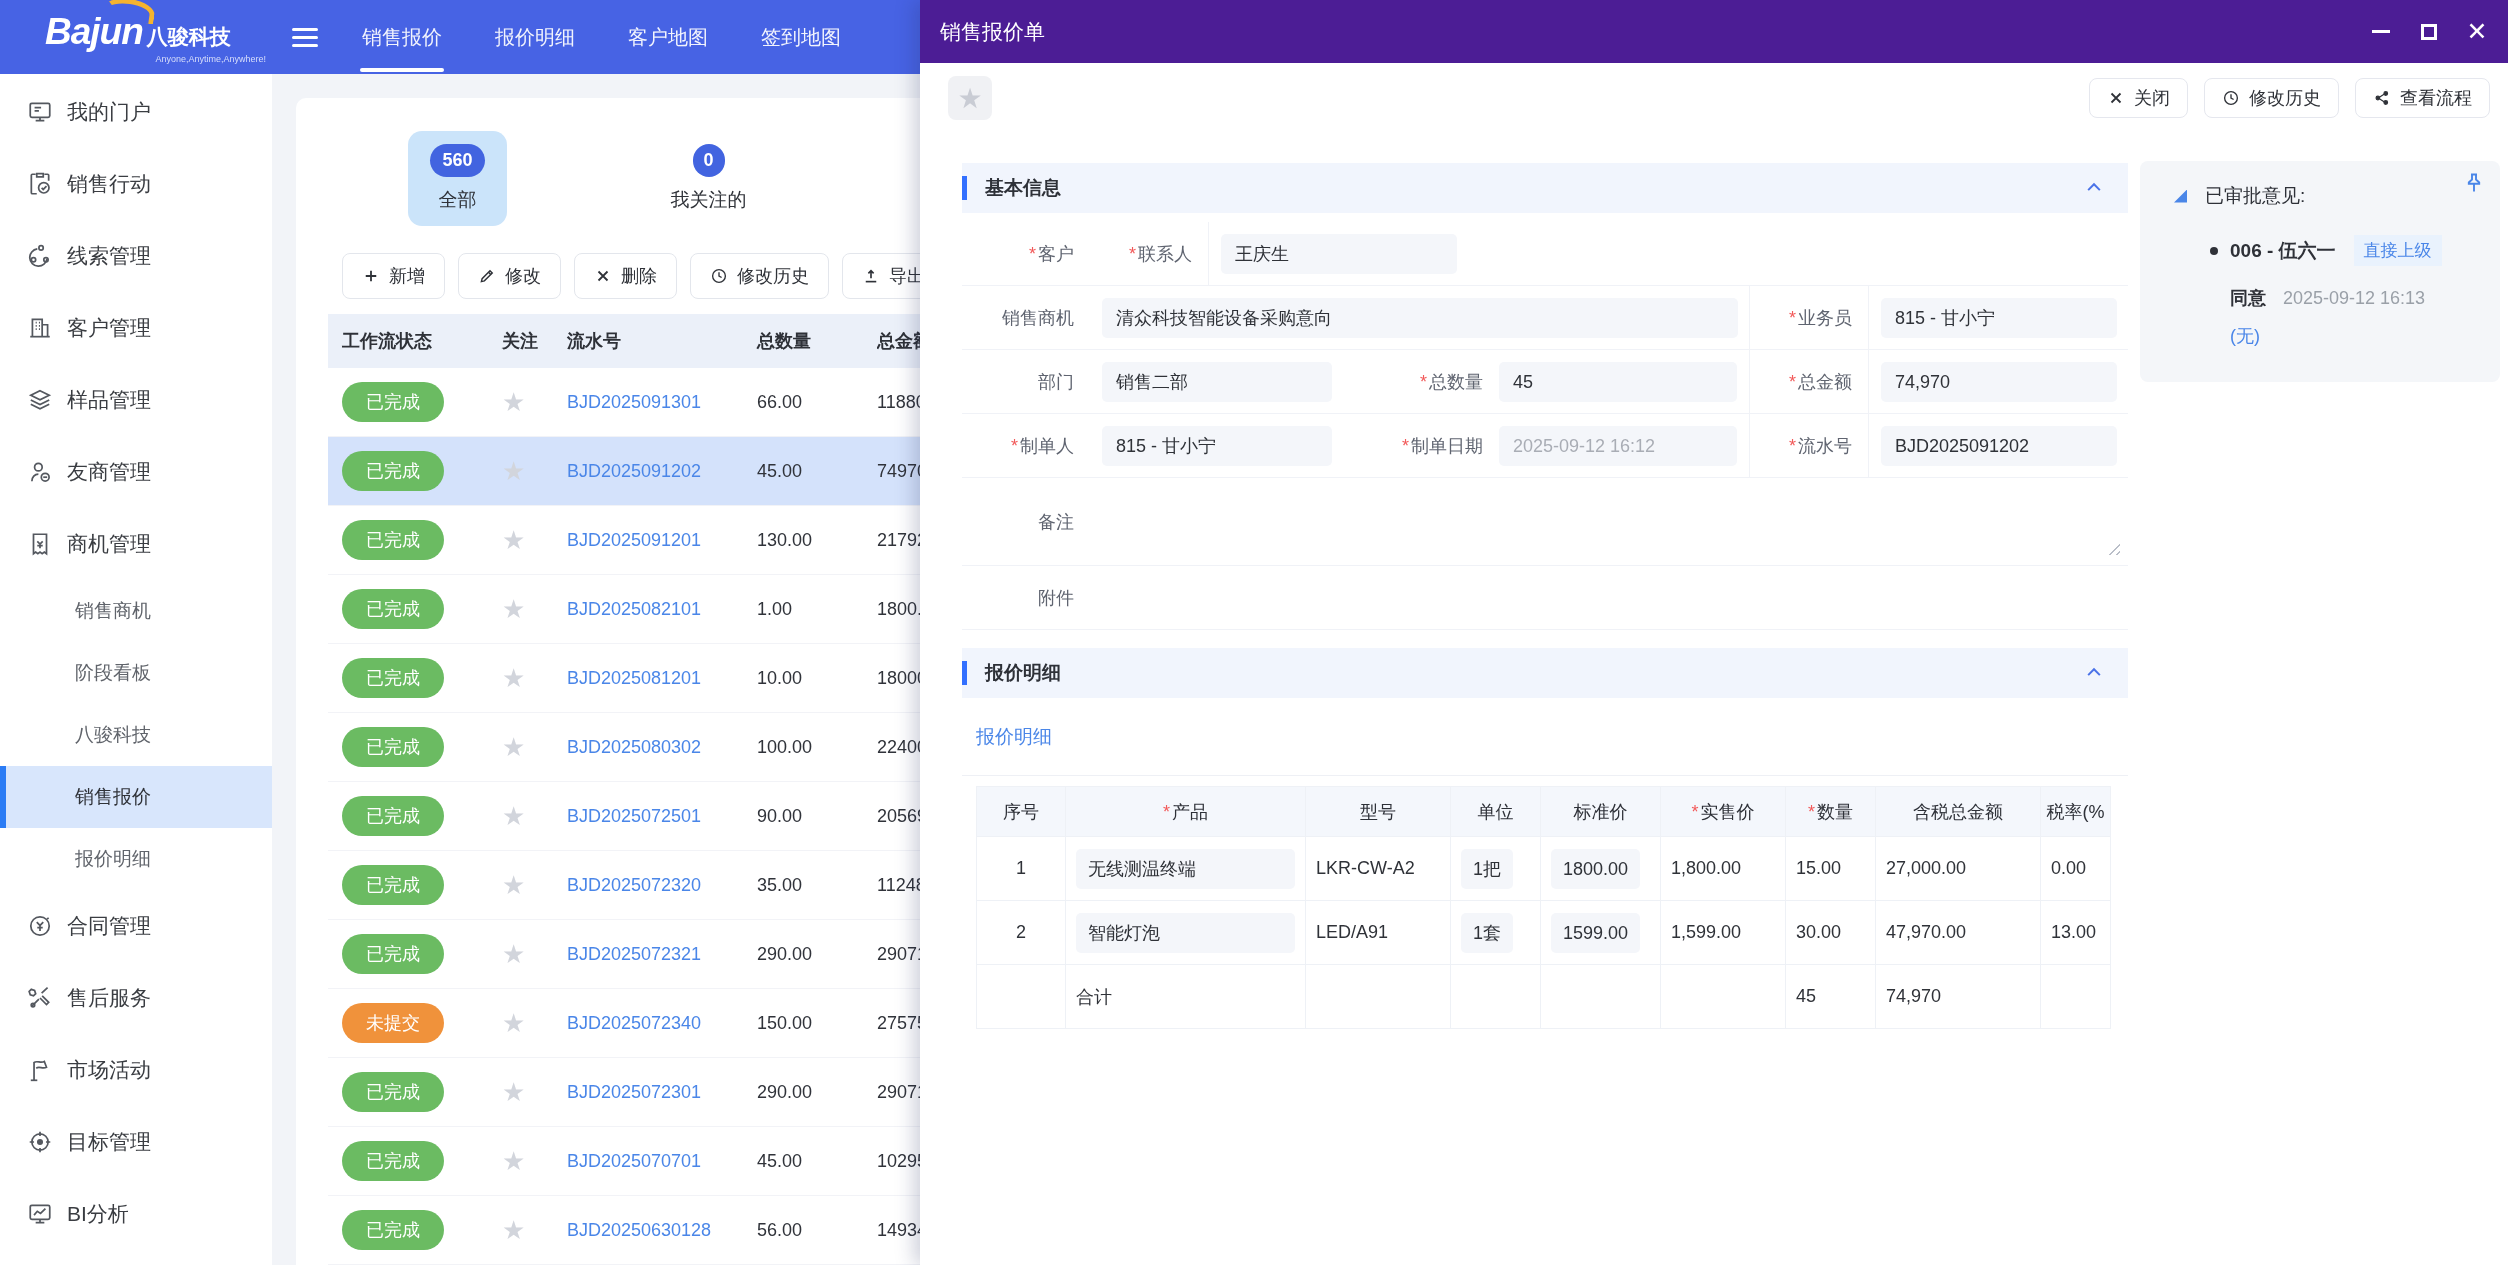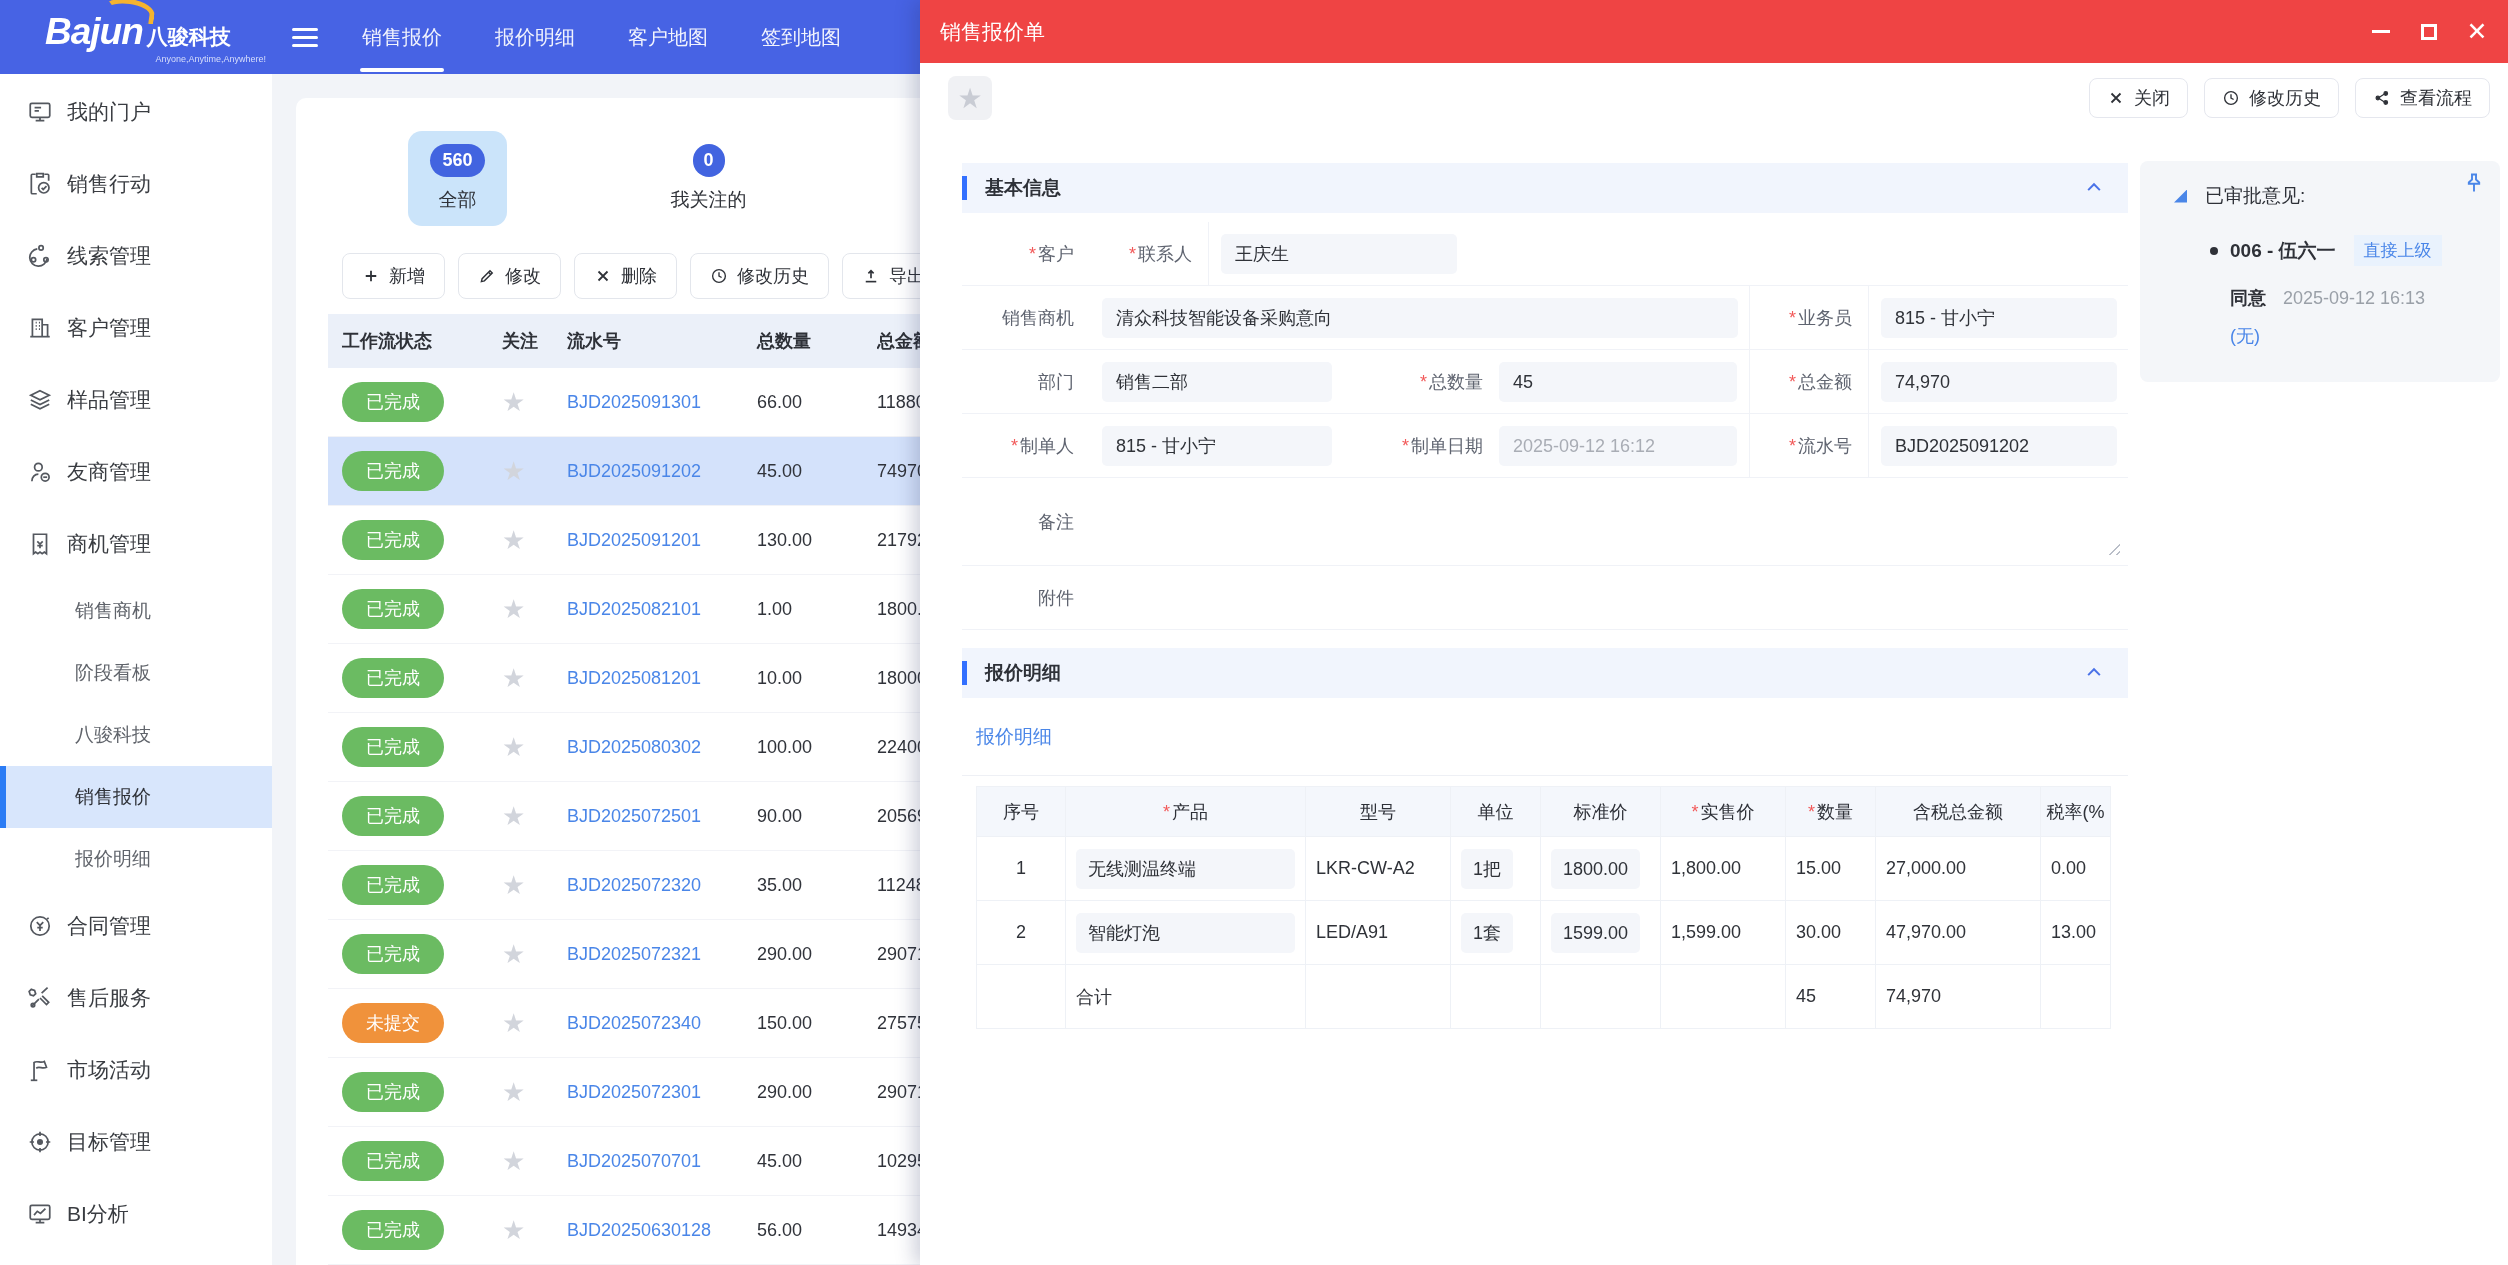--- a/index.html
+++ b/index.html
@@ -52,21 +52,21 @@
   .c4 { width:120px; flex:0 0 auto; }
   .c5 { flex:1; overflow:hidden; white-space:nowrap; }
   .status { display:inline-block; height:40px; line-height:40px; padding:0 24px; border-radius:20px; color:#fff; font-size:18px; }
   .status.success { background:#6bbb62; }
   .status.warn { background:#f0923b; }
   .star { font-size:26px; color:#d2d5dc; cursor:pointer; }
   .flow-link { color:#4a86e8; cursor:pointer; }
 
   
   .drawer { position:absolute; top:0; left:920px; right:0; bottom:0; background:#fff; box-shadow:-6px 0 18px rgba(30,40,90,.22); z-index:5; }
-  .dr-head { height:63px; background:#ef4444; color:#fff; display:flex; align-items:center; padding:0 20px; }
+  .dr-head { height:63px; background:#4c1d95; color:#fff; display:flex; align-items:center; padding:0 20px; }
   .dr-title { font-size:21px; }
   .win-ctrls { margin-left:auto; display:flex; align-items:center; gap:26px; }
   .wc { width:22px; height:22px; display:flex; align-items:center; justify-content:center; cursor:pointer; }
   .wc-min i { width:18px; height:3px; background:#fff; display:block; }
   .wc-max i { width:16px; height:16px; border:3px solid #fff; display:block; }
   .wc-close { font-size:25px; font-weight:bold; line-height:1; }
 
   .fav-box { position:absolute; left:28px; top:76px; width:44px; height:44px; background:#f0f1f4; border-radius:8px; display:flex; align-items:center; justify-content:center; cursor:pointer; }
   .fav-box .star { font-size:28px; color:#c9ccd4; }
   .dr-actions { position:absolute; right:18px; top:78px; display:flex; gap:16px; }

